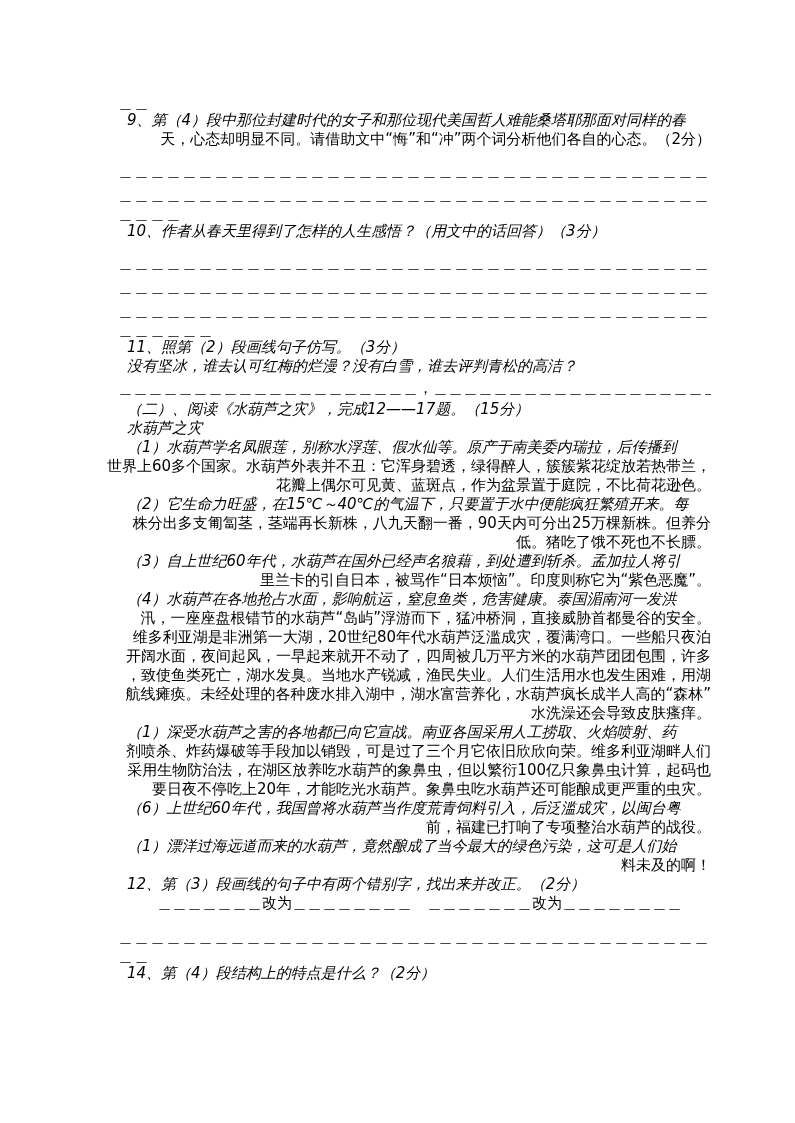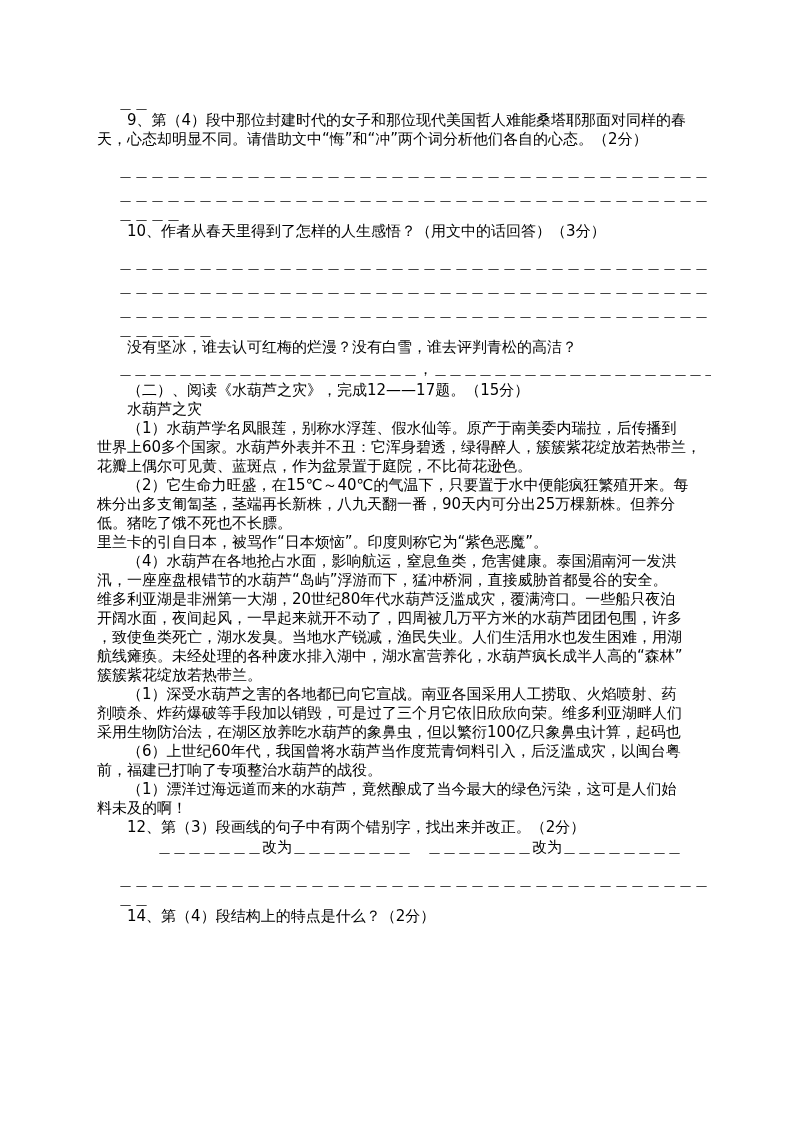--- a/index.html
+++ b/index.html
@@ -5,72 +5,75 @@
   html,body{margin:0;padding:0;background:#ffffff;}
   .page{
     width:795px;height:1123px;background:#ffffff;color:#000000;
     position:relative;overflow:hidden;
     font-family:"DejaVu Sans",sans-serif;
     font-size:15px;
   }
   .content{padding:96px 84px 0 97px;}
   .line{line-height:19px;white-space:pre;overflow:hidden;}
   
-  .q{text-indent:30px;}
+  .q{text-indent:30px;font-style:italic;}
   
-  .body{text-indent:0;}
+  .body{text-indent:0;text-align:right;}
   
   .dash{line-height:24px;text-indent:21px;letter-spacing:1px;}
   
   .dashp{line-height:15px;text-indent:21px;letter-spacing:1px;}
   
   .dashmix{line-height:24px;text-indent:21px;}
   
-  .fill{line-height:21px;text-indent:60px;}
+  .fill{line-height:21px;text-indent:60px;font-family:Liberation Mono, monospace;}
   .blank{height:10px;}
 </style>
 </head>
 <body>
 
 <div class="page">
   <div class="content" id="doc-lines">
       <div class="line dashp">＿＿</div>
       <div class="line q">9、第（4）段中那位封建时代的女子和那位现代美国哲人难能桑塔耶那面对同样的春</div>
       <div class="line body">天，心态却明显不同。请借助文中“悔”和“冲”两个词分析他们各自的心态。（2分）</div>
       <div class="line blank"></div>
       <div class="line dash">＿＿＿＿＿＿＿＿＿＿＿＿＿＿＿＿＿＿＿＿＿＿＿＿＿＿＿＿＿＿＿＿＿＿＿＿＿</div>
       <div class="line dash">＿＿＿＿＿＿＿＿＿＿＿＿＿＿＿＿＿＿＿＿＿＿＿＿＿＿＿＿＿＿＿＿＿＿＿＿＿</div>
       <div class="line dashp">＿＿＿＿</div>
       <div class="line q">10、作者从春天里得到了怎样的人生感悟？（用文中的话回答）（3分）</div>
       <div class="line blank"></div>
       <div class="line dash">＿＿＿＿＿＿＿＿＿＿＿＿＿＿＿＿＿＿＿＿＿＿＿＿＿＿＿＿＿＿＿＿＿＿＿＿＿</div>
       <div class="line dash">＿＿＿＿＿＿＿＿＿＿＿＿＿＿＿＿＿＿＿＿＿＿＿＿＿＿＿＿＿＿＿＿＿＿＿＿＿</div>
       <div class="line dash">＿＿＿＿＿＿＿＿＿＿＿＿＿＿＿＿＿＿＿＿＿＿＿＿＿＿＿＿＿＿＿＿＿＿＿＿＿</div>
       <div class="line dashp">＿＿＿＿＿＿</div>
+      <div class="line q">11、照第（2）段画线句子仿写。（3分）</div>
       <div class="line q">没有坚冰，谁去认可红梅的烂漫？没有白雪，谁去评判青松的高洁？</div>
       <div class="line dashmix">＿＿＿＿＿＿＿＿＿＿＿＿＿＿＿＿＿＿＿＿，＿＿＿＿＿＿＿＿＿＿＿＿＿＿＿＿＿＿＿＿＿？</div>
       <div class="line q">（二）、阅读《水葫芦之灾》，完成12——17题。（15分）</div>
       <div class="line q">水葫芦之灾</div>
       <div class="line q">（1）水葫芦学名凤眼莲，别称水浮莲、假水仙等。原产于南美委内瑞拉，后传播到</div>
       <div class="line body">世界上60多个国家。水葫芦外表并不丑：它浑身碧透，绿得醉人，簇簇紫花绽放若热带兰，</div>
       <div class="line body">花瓣上偶尔可见黄、蓝斑点，作为盆景置于庭院，不比荷花逊色。</div>
       <div class="line q">（2）它生命力旺盛，在15℃～40℃的气温下，只要置于水中便能疯狂繁殖开来。每</div>
       <div class="line body">株分出多支匍匐茎，茎端再长新株，八九天翻一番，90天内可分出25万棵新株。但养分</div>
       <div class="line body">低。猪吃了饿不死也不长膘。</div>
+      <div class="line q">（3）自上世纪60年代，水葫芦在国外已经声名狼藉，到处遭到斩杀。孟加拉人将引</div>
       <div class="line body">里兰卡的引自日本，被骂作“日本烦恼”。印度则称它为“紫色恶魔”。</div>
       <div class="line q">（4）水葫芦在各地抢占水面，影响航运，窒息鱼类，危害健康。泰国湄南河一发洪</div>
       <div class="line body">汛，一座座盘根错节的水葫芦“岛屿”浮游而下，猛冲桥洞，直接威胁首都曼谷的安全。</div>
       <div class="line body">维多利亚湖是非洲第一大湖，20世纪80年代水葫芦泛滥成灾，覆满湾口。一些船只夜泊</div>
       <div class="line body">开阔水面，夜间起风，一早起来就开不动了，四周被几万平方米的水葫芦团团包围，许多</div>
       <div class="line body">，致使鱼类死亡，湖水发臭。当地水产锐减，渔民失业。人们生活用水也发生困难，用湖</div>
       <div class="line body">航线瘫痪。未经处理的各种废水排入湖中，湖水富营养化，水葫芦疯长成半人高的“森林”</div>
-      <div class="line body">簇簇紫花绽放若热带兰。</div>
+      <div class="line body">水洗澡还会导致皮肤瘙痒。</div>
       <div class="line q">（1）深受水葫芦之害的各地都已向它宣战。南亚各国采用人工捞取、火焰喷射、药</div>
       <div class="line body">剂喷杀、炸药爆破等手段加以销毁，可是过了三个月它依旧欣欣向荣。维多利亚湖畔人们</div>
       <div class="line body">采用生物防治法，在湖区放养吃水葫芦的象鼻虫，但以繁衍100亿只象鼻虫计算，起码也</div>
+      <div class="line body">要日夜不停吃上20年，才能吃光水葫芦。象鼻虫吃水葫芦还可能酿成更严重的虫灾。</div>
       <div class="line q">（6）上世纪60年代，我国曾将水葫芦当作度荒青饲料引入，后泛滥成灾，以闽台粤</div>
       <div class="line body">前，福建已打响了专项整治水葫芦的战役。</div>
       <div class="line q">（1）漂洋过海远道而来的水葫芦，竟然酿成了当今最大的绿色污染，这可是人们始</div>
       <div class="line body">料未及的啊！</div>
       <div class="line q">12、第（3）段画线的句子中有两个错别字，找出来并改正。（2分）</div>
       <div class="line fill">＿＿＿＿＿＿＿改为＿＿＿＿＿＿＿＿　＿＿＿＿＿＿＿改为＿＿＿＿＿＿＿＿</div>
       <div class="line blank"></div>
       <div class="line dash">＿＿＿＿＿＿＿＿＿＿＿＿＿＿＿＿＿＿＿＿＿＿＿＿＿＿＿＿＿＿＿＿＿＿＿＿＿</div>
       <div class="line dashp">＿＿</div>
       <div class="line q">14、第（4）段结构上的特点是什么？（2分）</div>

